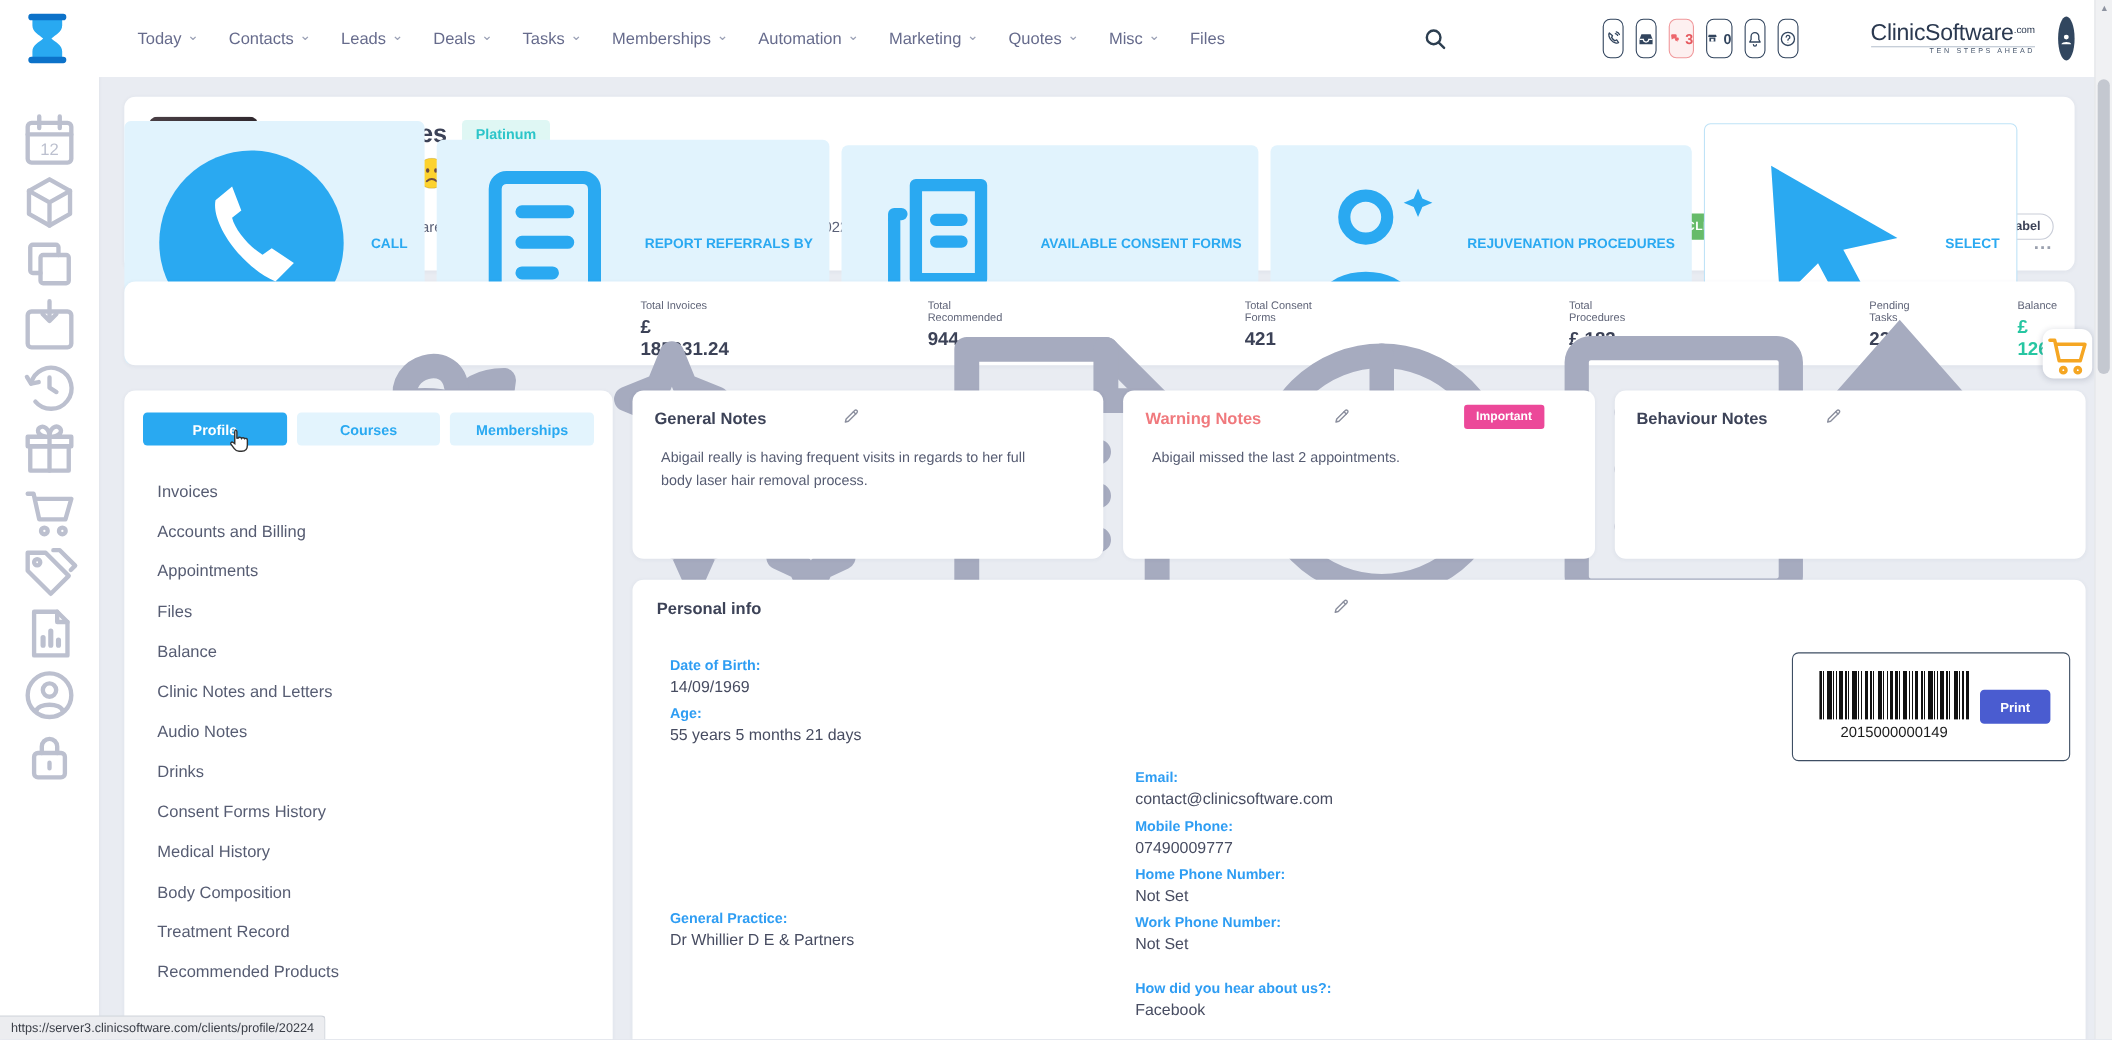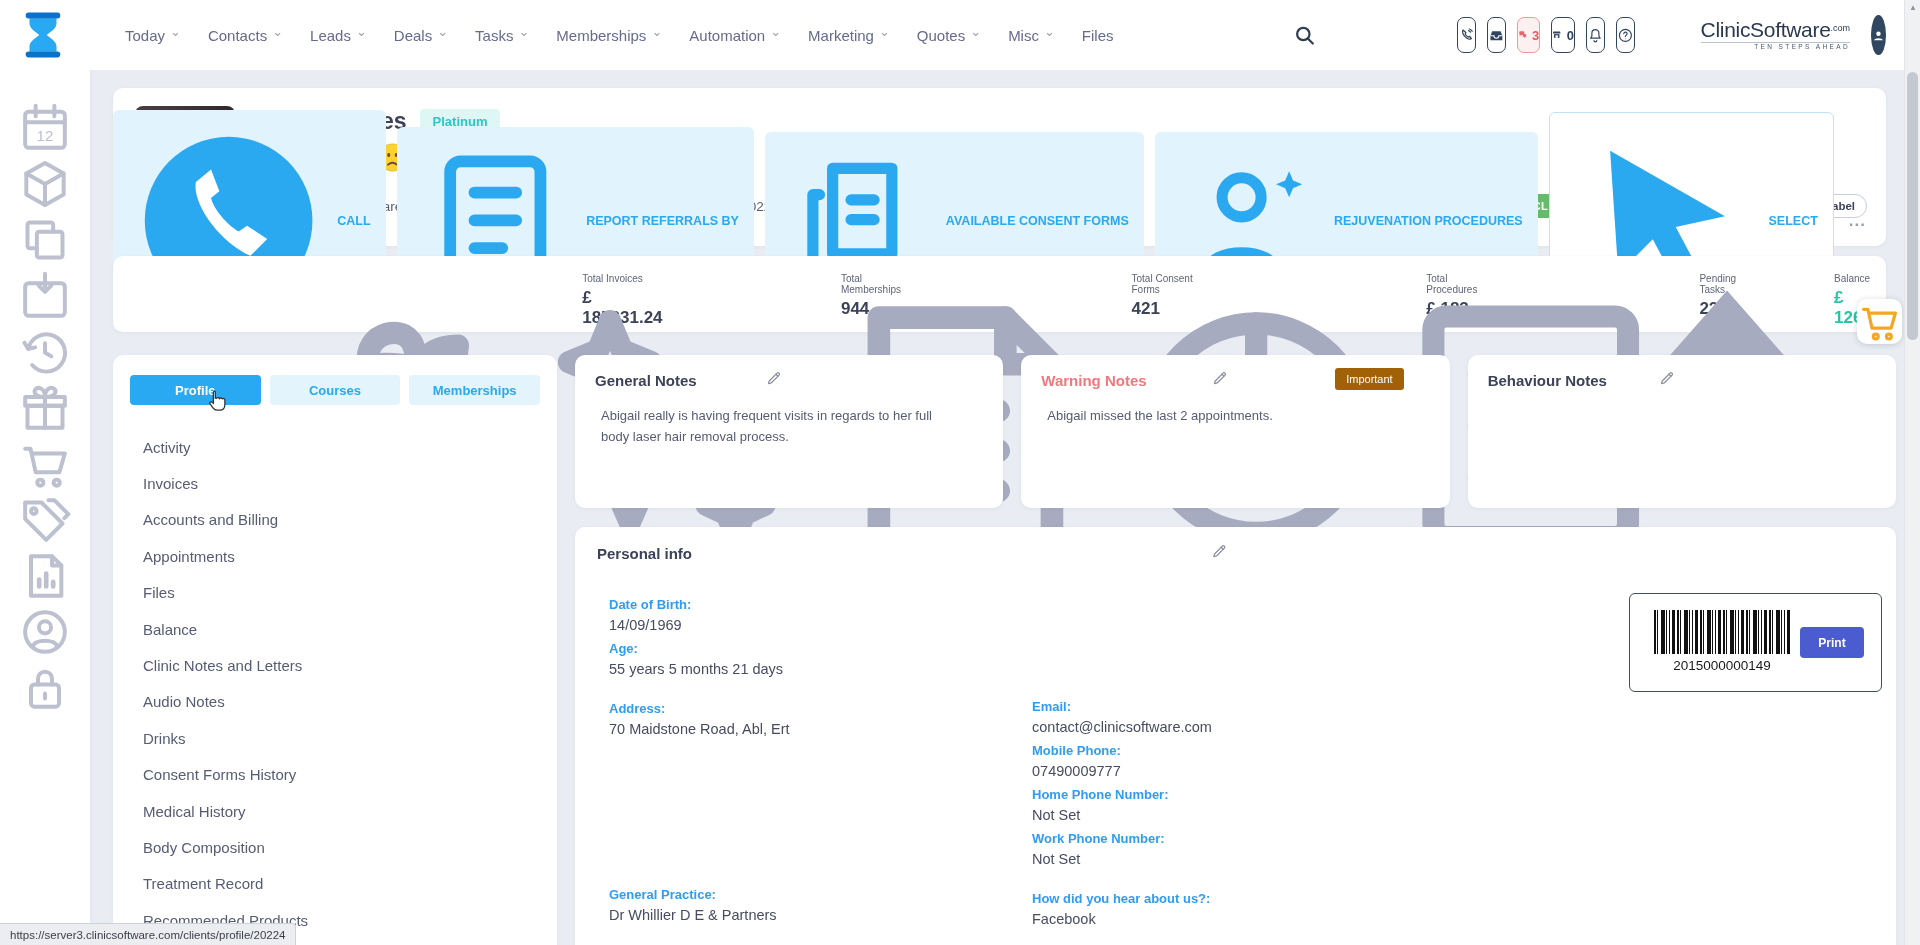--- a/index.html
+++ b/index.html
@@ -79,21 +79,21 @@
   .menu-item { height:36.4px; display:flex; align-items:center; padding-left:30px; font-size:15px; color:#565c72; cursor:pointer; }
   .hand-cursor { position:absolute; left:90px; top:32px; width:26px; height:26px; z-index:6; pointer-events:none; }
   
   .notes-row { position:absolute; left:575px; top:355px; width:1321px; display:flex; gap:18px; }
   .note-card { flex:1; background:#fff; border-radius:10px; height:153px; padding:17px 20px; position:relative; box-shadow:0 1px 4px rgba(40,50,90,.05); }
   .note-title { font-size:15px; font-weight:bold; color:#3c4257; }
   .note-card.warn .note-title { color:#f0797d; }
   .note-body { margin-top:17px; font-size:13px; color:#565c72; line-height:1.58; padding:0 26px 0 6px; }
   .note-pencil { position:absolute; top:14px; right:15px; width:18px; height:18px; color:#8b8f9e; cursor:pointer; }
   .note-pencil svg { width:100%; height:100%; }
-  .note-badge { position:absolute; top:13px; right:46px; background:#a16207; color:#fff; font-size:11px; font-weight:normal; padding:5px 11px; border-radius:3px; }
+  .note-badge { position:absolute; top:13px; right:46px; background:#ec4899; color:#fff; font-size:11px; font-weight:bold; padding:5px 11px; border-radius:3px; }
   
   .personal-card { left:575px; top:527px; width:1321px; height:418px; border-radius:10px 10px 0 0; }
   .pi-title { position:absolute; left:22px; top:18px; font-size:15px; font-weight:bold; color:#3c4257; }
   .pi-pencil { position:absolute; right:16px; top:15px; width:18px; height:18px; color:#8b8f9e; cursor:pointer; }
   .pi-pencil svg { width:100%; height:100%; }
   .pi-left { position:absolute; left:34px; top:70px; }
   .pi-right { position:absolute; left:457px; top:172px; }
   .field.gap { margin-top:16px; }
   .field.gap2 { margin-top:142px; }
   .f-label { font-size:13px; font-weight:bold; color:#2e9df3; height:20px; }
@@ -635,21 +635,21 @@
         </span>
       </div>
 
       <div class="stat">
         <span style="display: inline-flex; width: 100%;">
           <svg viewBox="0 0 24 24" fill="none" stroke="currentColor" stroke-width="1.7" stroke-linecap="round" stroke-linejoin="round" style="width:100%;height:100%">
             <path d="M7.5 3.8l.9 2.2 2.2.9-2.2.9-.9 2.2-.9-2.2-2.2-.9 2.2-.9z M16 7.5l.8 1.8 1.8.8-1.8.8-.8 1.8-.8-1.8-1.8-.8 1.8-.8z M9 13.8l.8 1.8 1.8.8-1.8.8-.8 1.8-.8-1.8-1.8-.8 1.8-.8z M17 15.5l.7 1.5 1.5.7-1.5.7-.7 1.5-.7-1.5-1.5-.7 1.5-.7z"></path>
           </svg>
         </span>
         <span>
-          <div class="stat-label">Total Memberships</div>
+          <div class="stat-label">Total Recommended</div>
           <div class="stat-value">944</div>
         </span>
       </div>
 
       <div class="stat">
         <span style="display: inline-flex; width: 100%;">
           <svg viewBox="0 0 24 24" fill="none" stroke="currentColor" stroke-width="1.7" stroke-linecap="round" stroke-linejoin="round" style="width:100%;height:100%">
             <path d="M6 3.5h9.5L19 7v13.5H6z"></path>
             <path d="M15.5 3.5V7H19 M9 10.5h6 M9 13.5h6 M9 16.5h6"></path>
           </svg>
@@ -711,21 +711,20 @@
         <span class="tab">Memberships</span>
 
     </div>
     <span class="hand-cursor">
       <svg viewBox="0 0 24 24">
           <path d="M10 3.5c.9 0 1.4.7 1.4 1.5v5.4l.9.1c.3-1 2.7-1 3 .1.5-.7 2.3-.6 2.6.3.7-.5 2.3-.2 2.3 1.1v4.4c0 2.9-1.7 5-4.8 5h-2.2c-1.9 0-3-.7-4-2.1l-2.8-3.9c-.6-.9.6-2.1 1.6-1.5l1.6 1.1V5c0-.8.5-1.5 1.4-1.5z" fill="#fff" stroke="#333" stroke-width="1.2"></path>
         </svg>
     </span>
     <nav class="menu">
 
-        <div class="menu-item">Activity</div>
 
         <div class="menu-item">Invoices</div>
 
         <div class="menu-item">Accounts and Billing</div>
 
         <div class="menu-item">Appointments</div>
 
         <div class="menu-item">Files</div>
 
         <div class="menu-item">Balance</div>
@@ -801,24 +800,20 @@
         <div class="field">
           <div class="f-label">Date of Birth:</div>
           <div class="f-value">14/09/1969</div>
         </div>
 
         <div class="field">
           <div class="f-label">Age:</div>
           <div class="f-value">55 years 5 months 21 days</div>
         </div>
 
-        <div class="field gap">
-          <div class="f-label">Address:</div>
-          <div class="f-value">70 Maidstone Road, Abl, Ert</div>
-        </div>
 
         <div class="field gap2">
           <div class="f-label">General Practice:</div>
           <div class="f-value">Dr Whillier D E &amp; Partners</div>
         </div>
 
     </div>
     <div class="pi-right">
 
         <div class="field">

